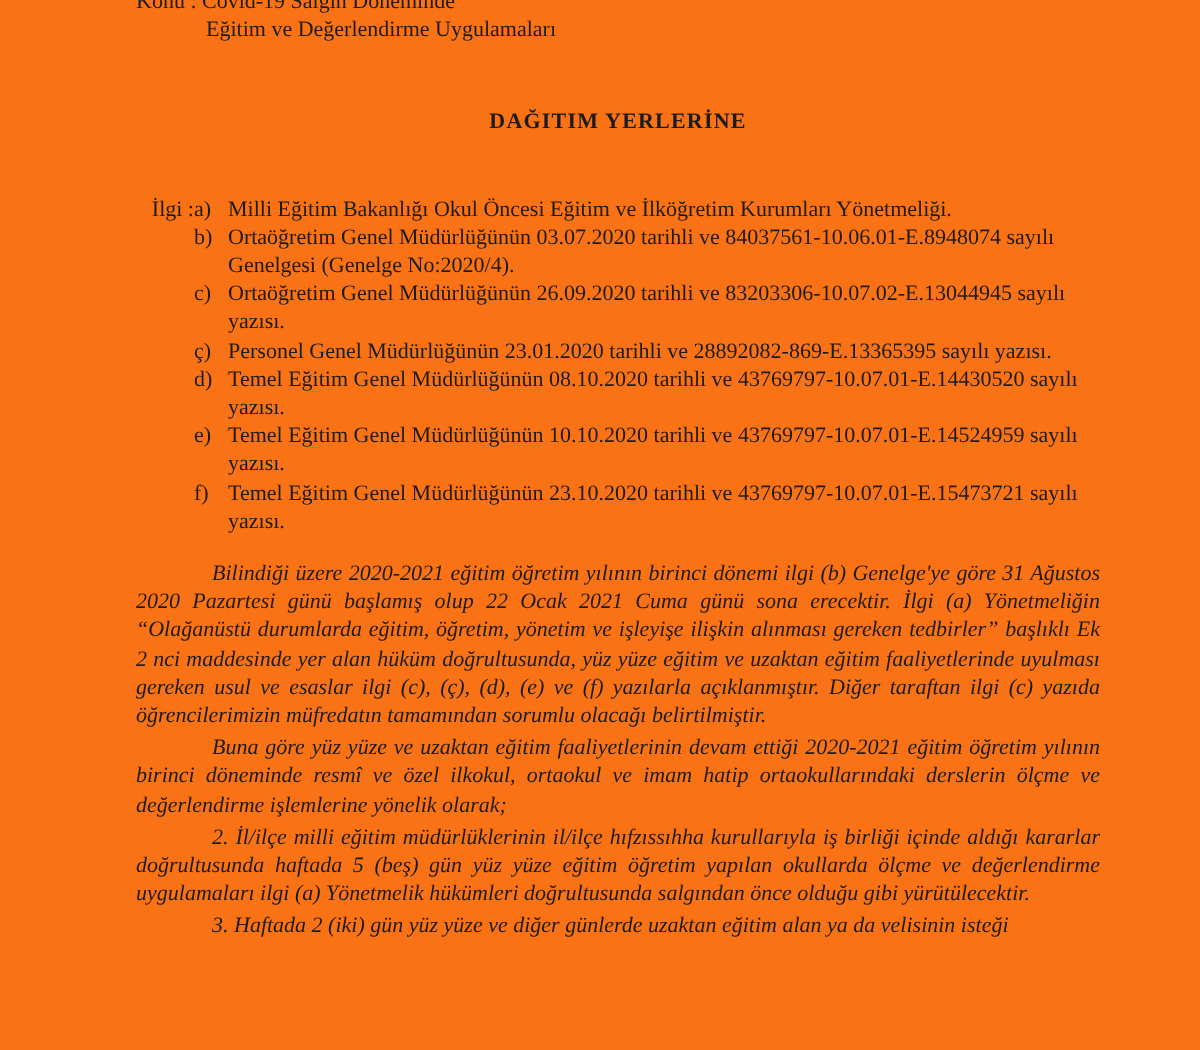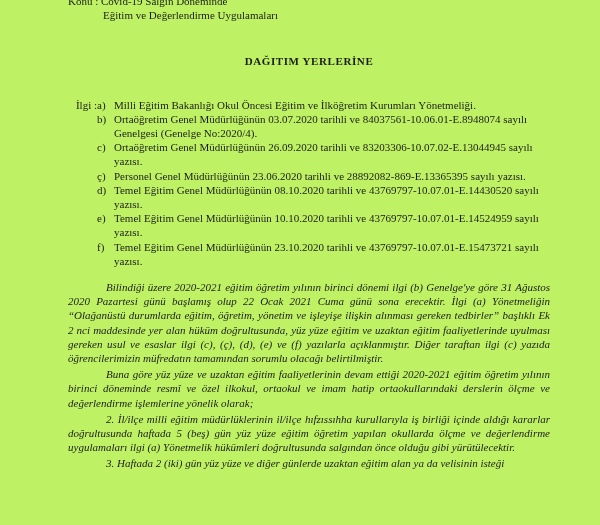--- a/index.html
+++ b/index.html
@@ -14,21 +14,21 @@
   }
   .page {
     box-sizing: border-box;
     width: 600px;
     height: 525px;
     padding: 0 50px 0 68px;
     font-family: "Liberation Serif", "DejaVu Serif", serif;
     font-size: 11px;
     line-height: 14.2px;
     color: #1c1c1c;
-    background: #bef264;
+    background: #f97316;
     overflow: hidden;
   }
   
   .konu {
     margin-top: -6px;
     white-space: nowrap;
   }
   .konu-line2 {
     padding-left: 35px;
   }
@@ -92,21 +92,21 @@
       <span class="ref-text">Ortaöğretim Genel Müdürlüğünün 03.07.2020 tarihli ve 84037561-10.06.01-E.8948074 sayılı Genelgesi (Genelge No:2020/4).</span>
     </div>
     <div class="ref-row">
       <span class="ref-label"></span>
       <span class="ref-marker">c)</span>
       <span class="ref-text">Ortaöğretim Genel Müdürlüğünün 26.09.2020 tarihli ve 83203306-10.07.02-E.13044945 sayılı yazısı.</span>
     </div>
     <div class="ref-row">
       <span class="ref-label"></span>
       <span class="ref-marker">ç)</span>
-      <span class="ref-text">Personel Genel Müdürlüğünün 23.06.2020 tarihli ve 28892082-869-E.13365395 sayılı yazısı.</span>
+      <span class="ref-text">Personel Genel Müdürlüğünün 23.01.2020 tarihli ve 28892082-869-E.13365395 sayılı yazısı.</span>
     </div>
     <div class="ref-row">
       <span class="ref-label"></span>
       <span class="ref-marker">d)</span>
       <span class="ref-text">Temel Eğitim Genel Müdürlüğünün 08.10.2020 tarihli ve 43769797-10.07.01-E.14430520 sayılı yazısı.</span>
     </div>
     <div class="ref-row">
       <span class="ref-label"></span>
       <span class="ref-marker">e)</span>
       <span class="ref-text">Temel Eğitim Genel Müdürlüğünün 10.10.2020 tarihli ve 43769797-10.07.01-E.14524959 sayılı yazısı.</span>

